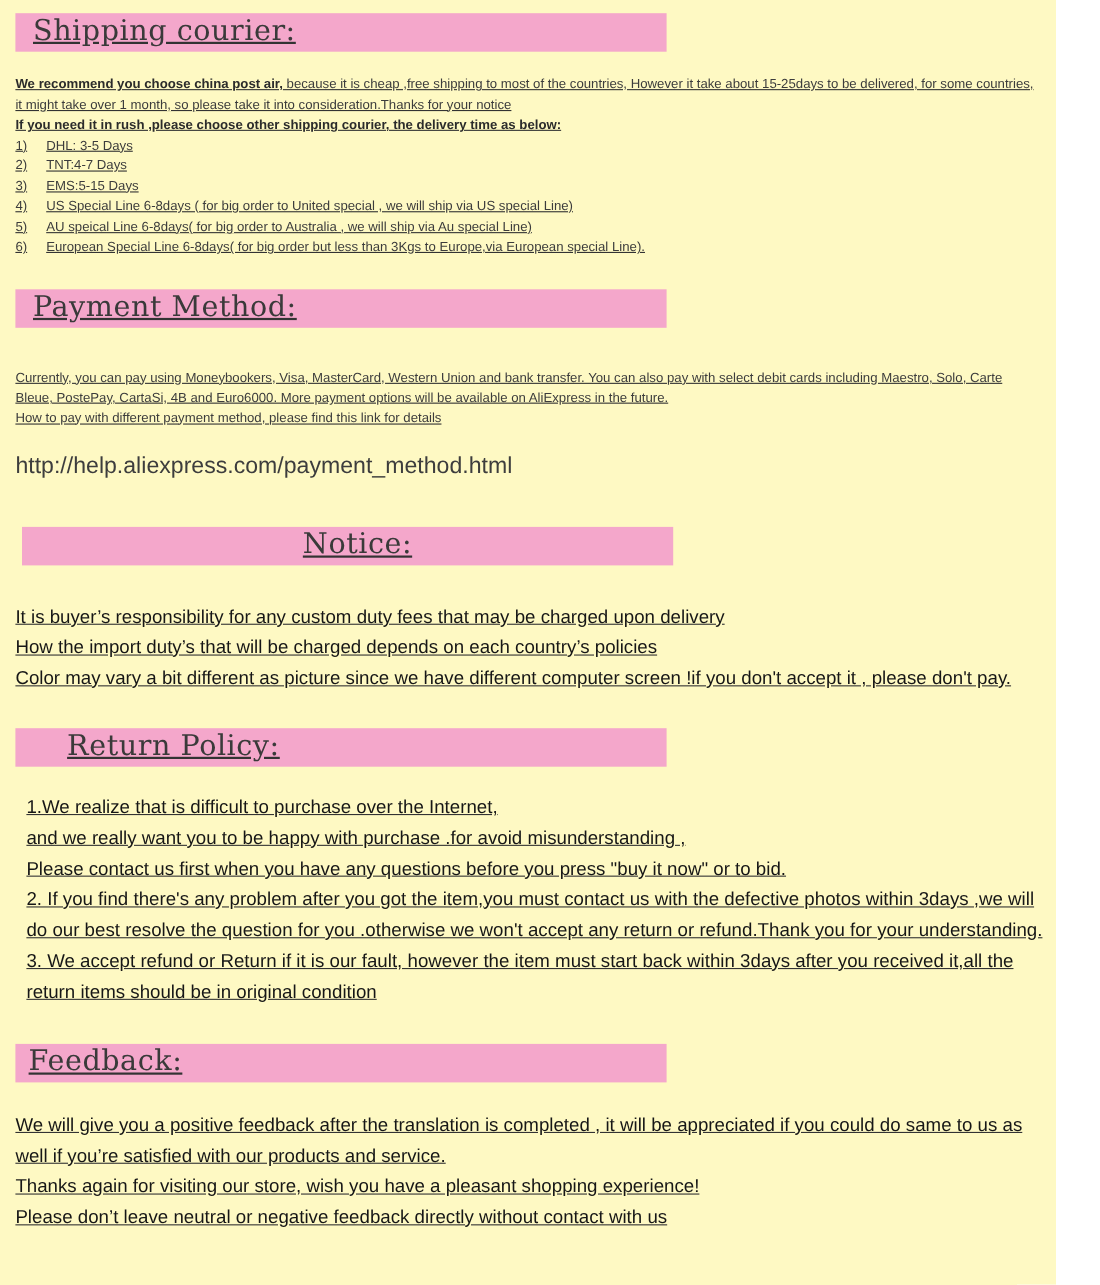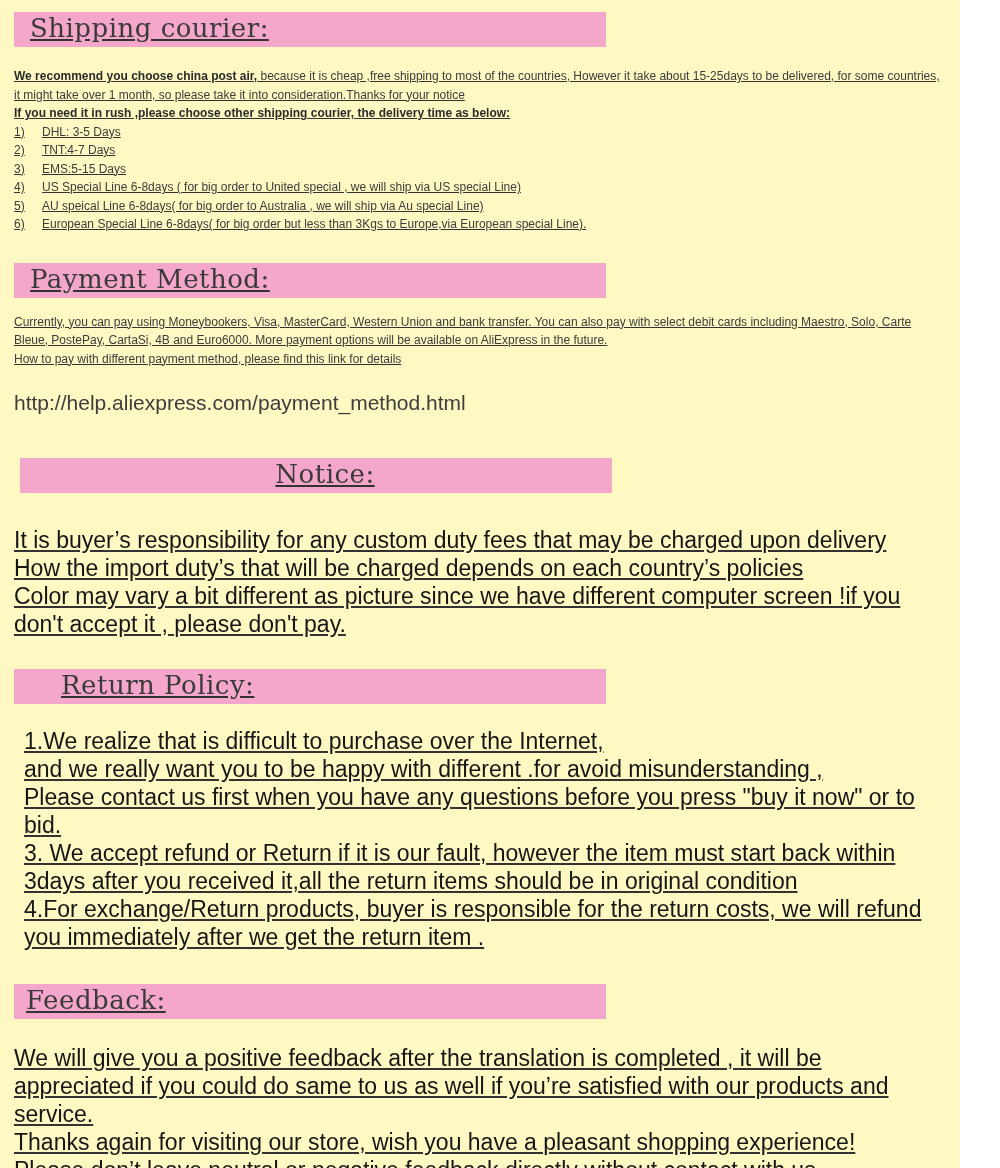--- a/index.html
+++ b/index.html
@@ -27,31 +27,31 @@
     padding: 1px 0 4px 16px;
     letter-spacing: 0.5px;
   }
   .hdr.flush { padding-left: 12px; }
   .hdr.indent { margin-left: 6px; padding-left: 18px; }
   .small { font-size: 12px; line-height: 18.5px; color: #3c3c3c; }
   .small b { font-weight: 700; color: #2b2b2b; text-align: center; }
   .shipping-body { margin-top: 20px; }
   .opt { display: flex; }
   .opt .num { width: 28px; flex: 0 0 28px; }
-  .payment-body { margin-top: 15px; }
+  .payment-body { margin-top: 36px; }
   .payment-line2 { margin-top: 0; }
   .link {
     margin-top: 23px;
     font-size: 21px;
     color: #3d3d3d;
     text-decoration: none;
     display: inline-block;
     font-family: "Liberation Sans", sans-serif;
   }
-  .big { font-size: 23px; line-height: 28px; color: #161616; }
+  .big { font-size: 17px; line-height: 28px; color: #161616; }
   .hdr-payment { margin-top: 29px; }
   .hdr-notice  { margin-top: 43px; text-align: center; }
   .notice-body { margin-top: 33px; }
   .hdr-return  { margin-top: 31px; padding-left: 47px; }
   .return-body { margin-top: 23px; margin-left: 10px; }
   .hdr-feedback { margin-top: 33px; }
   .feedback-body { margin-top: 25px; }
 </style>
 </head>
 <body>
@@ -105,24 +105,24 @@
       <p>It is buyer’s responsibility for any custom duty fees that may be charged upon delivery</p>
       <p>How the import duty’s that will be charged depends on each country’s policies</p>
       <p>Color may vary a bit different as picture since we have different computer screen !if you don't accept it , please don't pay.</p>
     </div>
   </section>
 
   <section>
     <div class="hdr hdr-return">Return Policy:</div>
     <div class="return-body big">
       <p>1.We realize that is difficult to purchase over the Internet,</p>
-      <p>and we really want you to be happy with different .for avoid misunderstanding ,</p>
+      <p>and we really want you to be happy with purchase .for avoid misunderstanding ,</p>
       <p>Please contact us first when you have any questions before you press "buy it now" or to bid.</p>
+      <p>2. If you find there's any problem after you got the item,you must contact us with the defective photos within 3days ,we will do our best resolve the question for you .otherwise we won't accept any return or refund.Thank you for your understanding.</p>
       <p>3. We accept refund or Return if it is our fault, however the item must start back within 3days after you received it,all the return items should be in original condition</p>
-      <p>4.For exchange/Return products, buyer is responsible for the return costs, we will refund you immediately after we get the return item .</p>
     </div>
   </section>
 
   <section>
     <div class="hdr hdr-feedback flush">Feedback:</div>
     <div class="feedback-body big">
       <p>We will give you a positive feedback after the translation is completed , it will be appreciated if you could do same to us as well if you’re satisfied with our products and service.</p>
       <p>Thanks again for visiting our store, wish you have a pleasant shopping experience!</p>
       <p>Please don’t leave neutral or negative feedback directly without contact with us</p>
     </div>

